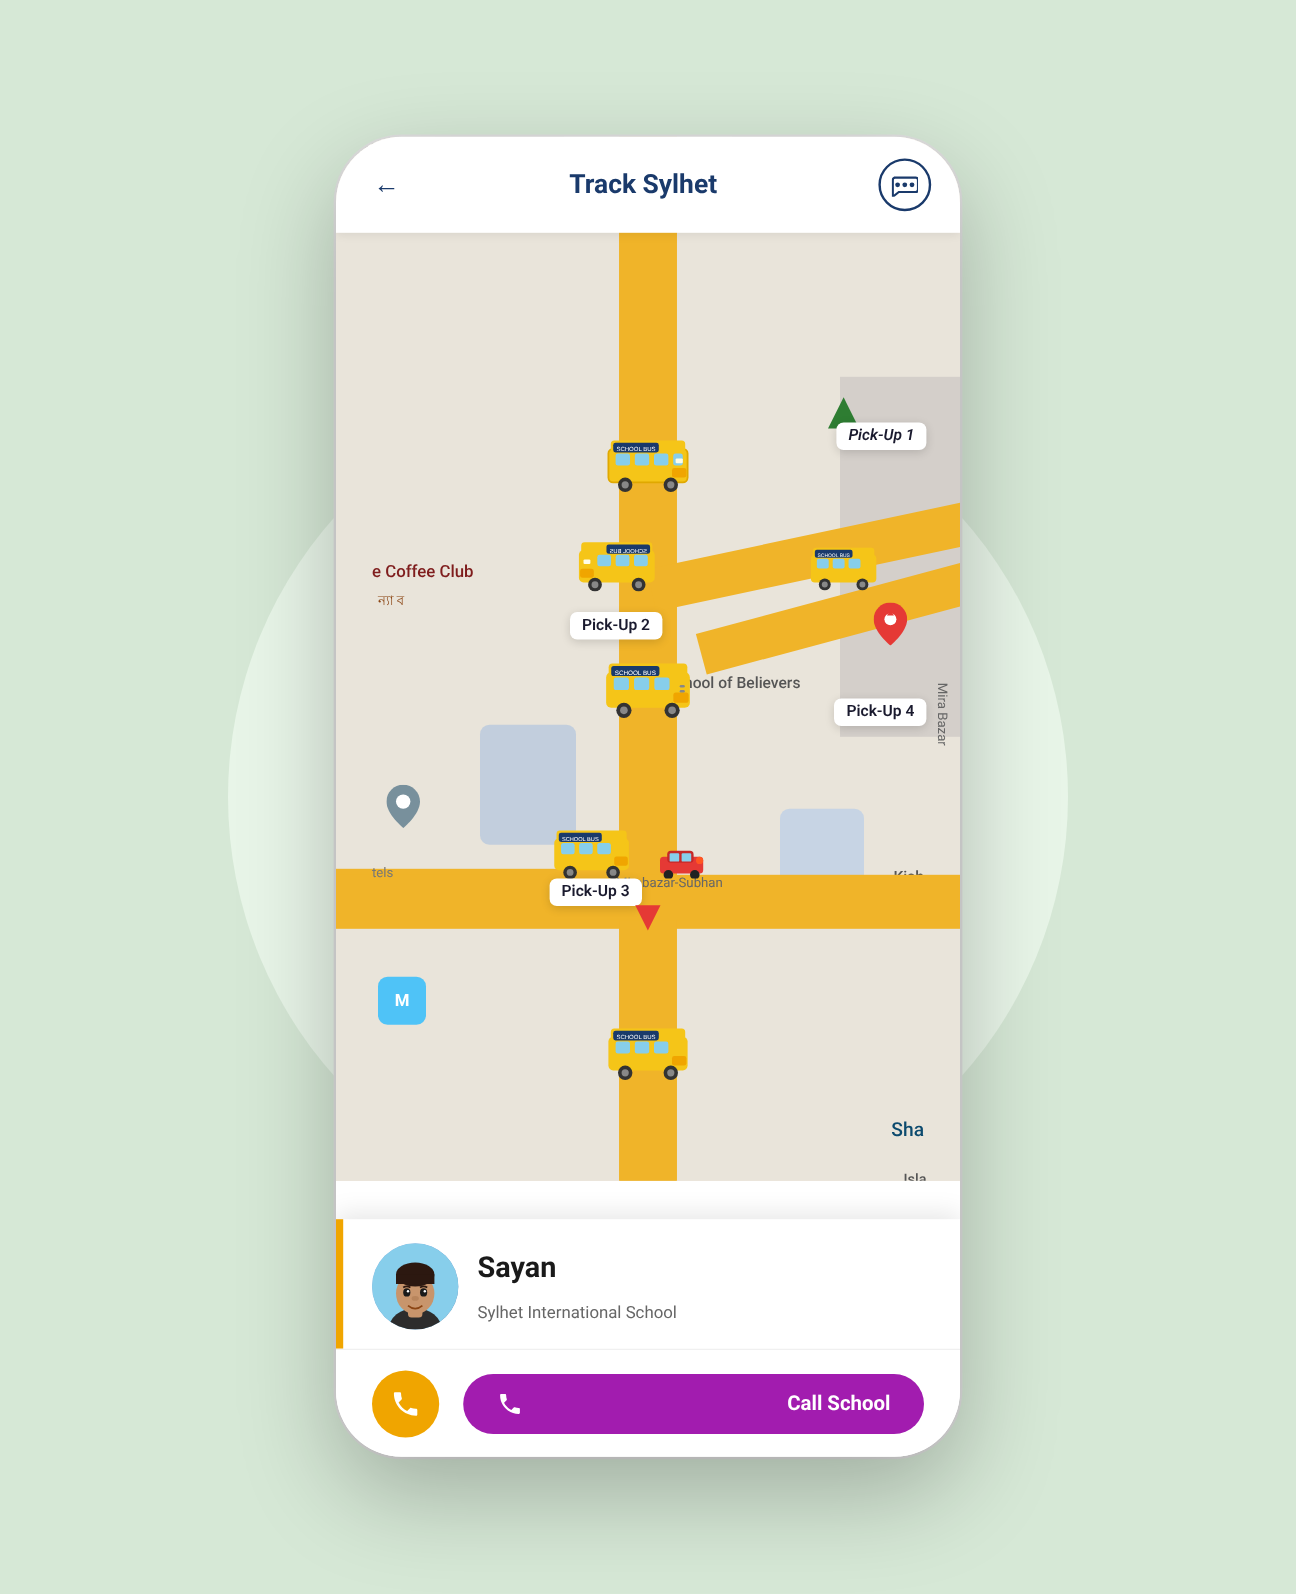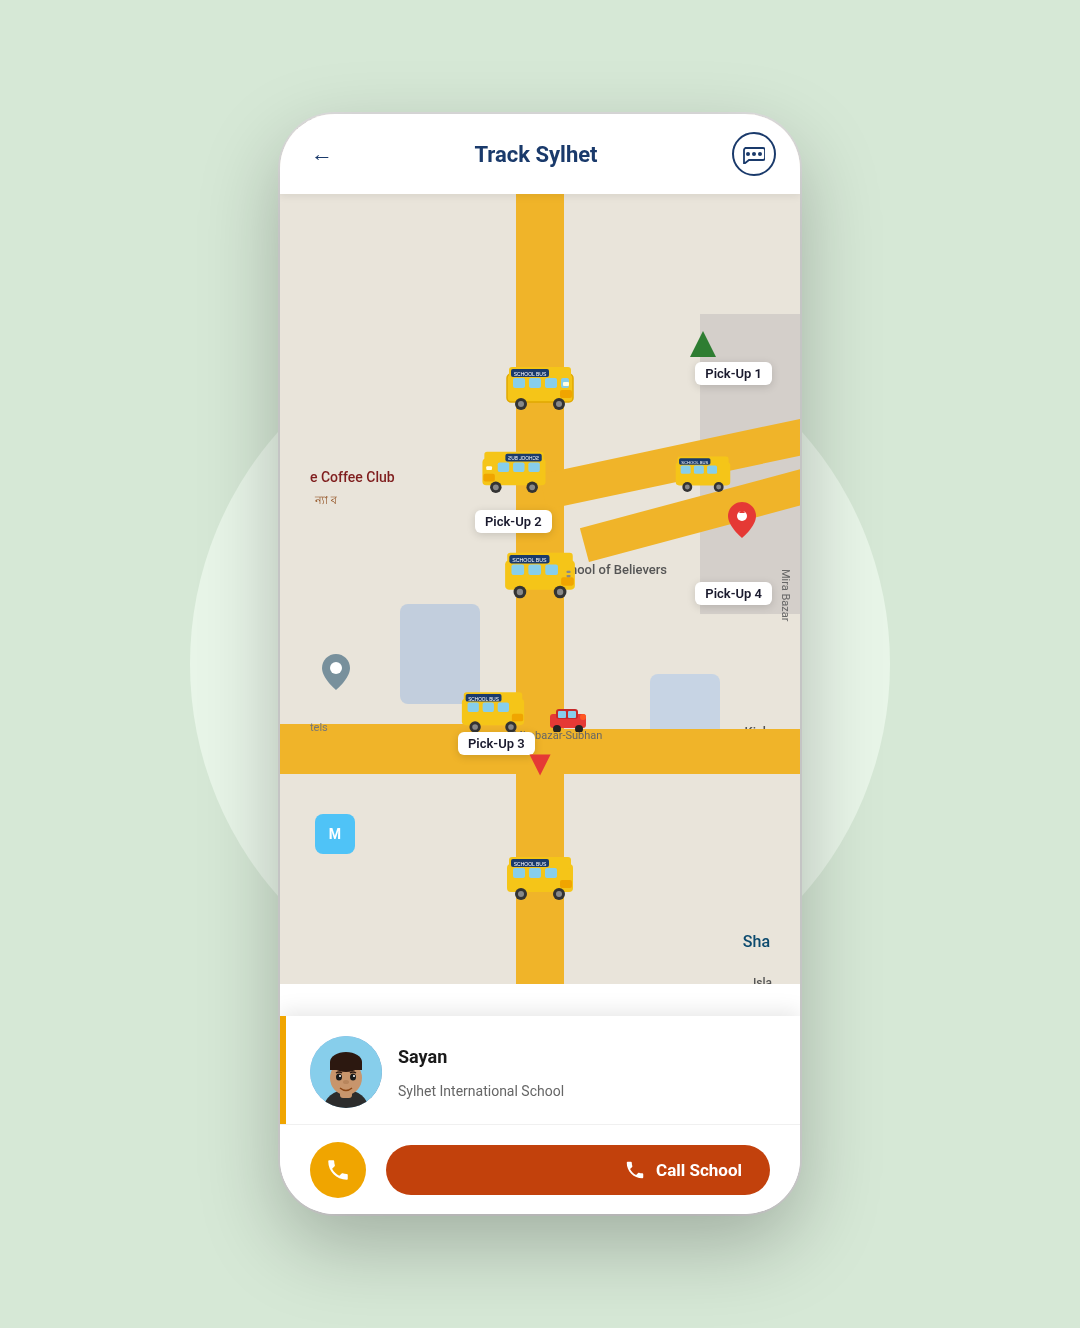--- a/index.html
+++ b/index.html
@@ -284,21 +284,21 @@
       width: 72px;
       height: 72px;
       border-radius: 50%;
       background: linear-gradient(135deg, #a0c4e8 0%, #7aaddb 40%, #5a8fb5 100%);
       overflow: hidden;
       flex-shrink: 0;
       position: relative;
     }
 
     .student-name {
-      font-size: 18px;
+      font-size: 24px;
       font-weight: 700;
       color: #1a1a1a;
     }
 
     .student-school {
       font-size: 14px;
       color: #666;
       margin-top: 16px;
     }
 
@@ -338,26 +338,26 @@
       align-items: center;
       justify-content: center;
       cursor: pointer;
       flex-shrink: 0;
     }
 
     .call-school-btn {
       display: flex;
       align-items: center;
       gap: 10px;
-      background: #c2410c;
+      background: #a21caf;
       border-radius: 30px;
       padding: 14px 28px;
       cursor: pointer;
       flex: 1;
-      justify-content: flex-end;
+      justify-content: space-between;
     }
 
     .call-school-text {
       font-size: 17px;
       font-weight: 700;
       color: white;
     }
 
     
     .college-marker {
@@ -485,21 +485,21 @@
           <circle cx="54" cy="40" r="6" fill="#333"></circle>
           <circle cx="54" cy="40" r="3" fill="#888"></circle>
 
           <rect x="58" y="18" width="6" height="4" rx="1" fill="#fffde7"></rect>
 
           <rect x="6" y="5" width="38" height="8" rx="2" fill="#1a3a6b"></rect>
           <text x="25" y="12" text-anchor="middle" fill="white" font-size="5" font-family="Arial">SCHOOL BUS</text>
         </svg>
       </div>
 
-      <div class="pickup-label" style="top:248px;right:28px;">Pick-Up 1</div>
+      <div class="pickup-label" style="top:238px;right:28px;font-style:italic;">Pick-Up 1</div>
 
       <div style="position:absolute;top:335px;left:200px;transform:scaleX(-1);z-index:6;">
         <svg width="68" height="44" viewBox="0 0 70 46">
           <rect x="2" y="10" width="66" height="28" rx="4" fill="#f5c518"></rect>
           <rect x="4" y="3" width="62" height="12" rx="3" fill="#f5c518"></rect>
           <rect x="8" y="14" width="12" height="10" rx="2" fill="#87ceeb"></rect>
           <rect x="24" y="14" width="12" height="10" rx="2" fill="#87ceeb"></rect>
           <rect x="40" y="14" width="12" height="10" rx="2" fill="#87ceeb"></rect>
           <rect x="55" y="26" width="12" height="8" rx="2" fill="#f0a500"></rect>
           <circle cx="16" cy="40" r="6" fill="#333"></circle>

